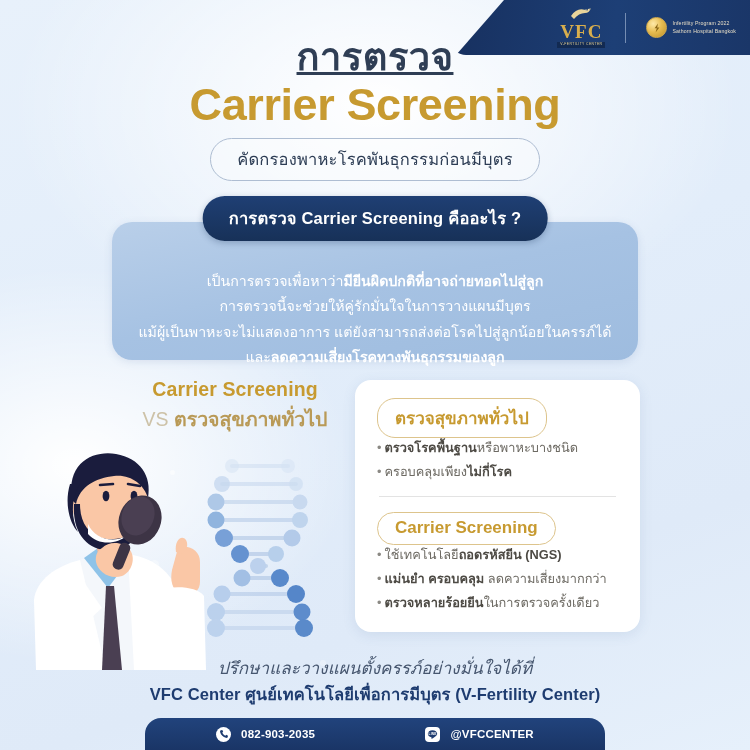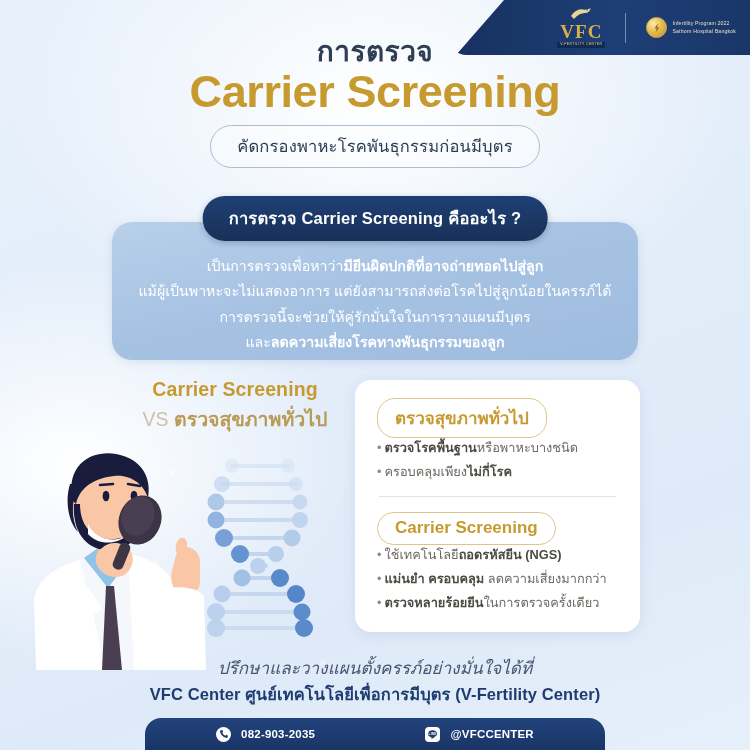--- a/index.html
+++ b/index.html
@@ -83,25 +83,26 @@
     white-space: nowrap;
   }
 
   
   .title-zone {
     position: absolute;
     top: 34px; left: 0; right: 0;
     text-align: center;
   }
   .title-thai {
-    font-size: 28px;
+    font-size: 38px;
     font-weight: bold;
     color: #2f3e55;
     letter-spacing: .5px;
     line-height: 1.25;
+    text-decoration: underline;
   }
   .title-main {
     font-size: 45px;
     font-weight: bold;
     color: #c79a30;
     letter-spacing: -0.4px;
     line-height: 1.12;
     margin-top: -2px;
   }
   .title-pill {
@@ -134,21 +135,21 @@
     font-size: 16.5px;
     font-weight: bold;
     padding: 9px 26px 10px;
     border-radius: 22px;
     white-space: nowrap;
     box-shadow: 0 2px 6px rgba(22,45,85,.28);
     letter-spacing: .2px;
   }
   .def-body {
     position: absolute;
-    left: 112px; top: 254px;
+    left: 112px; top: 269px;
     width: 526px;
     text-align: center;
     color: #ffffff;
     font-size: 14.2px;
     line-height: 1.78;
     padding: 0 14px;
   }
   .def-body b { font-weight: bold; }
   .def-body .ln { display: block; white-space: nowrap; }
 
@@ -321,22 +322,22 @@
   <div class="title-zone">
     <div class="title-thai">การตรวจ</div>
     <div class="title-main">Carrier Screening</div>
     <div class="title-pill">คัดกรองพาหะโรคพันธุกรรมก่อนมีบุตร</div>
   </div>
 
   <div class="def-box"></div>
   <div class="def-badge">การตรวจ Carrier Screening คืออะไร ?</div>
   <div class="def-body">
     <span class="ln"><span>เป็นการตรวจเพื่อหาว่า</span><b>มียีนผิดปกติที่อาจถ่ายทอดไปสู่ลูก</b></span>
+    <span class="ln">การตรวจนี้จะช่วยให้คู่รักมั่นใจในการวางแผนมีบุตร</span>
     <span class="ln">แม้ผู้เป็นพาหะจะไม่แสดงอาการ แต่ยังสามารถส่งต่อโรคไปสู่ลูกน้อยในครรภ์ได้</span>
-    <span class="ln">การตรวจนี้จะช่วยให้คู่รักมั่นใจในการวางแผนมีบุตร</span>
     <span class="ln"><span>และ</span><b>ลดความเสี่ยงโรคทางพันธุกรรมของลูก</b></span>
   </div>
 
   <div class="vs-heading">
     <div class="vs-line1">Carrier Screening</div>
     <div class="vs-line2"><span class="vs-word">VS</span> <span>ตรวจสุขภาพทั่วไป</span></div>
   </div>
 
   <div class="cmp-card">
 

